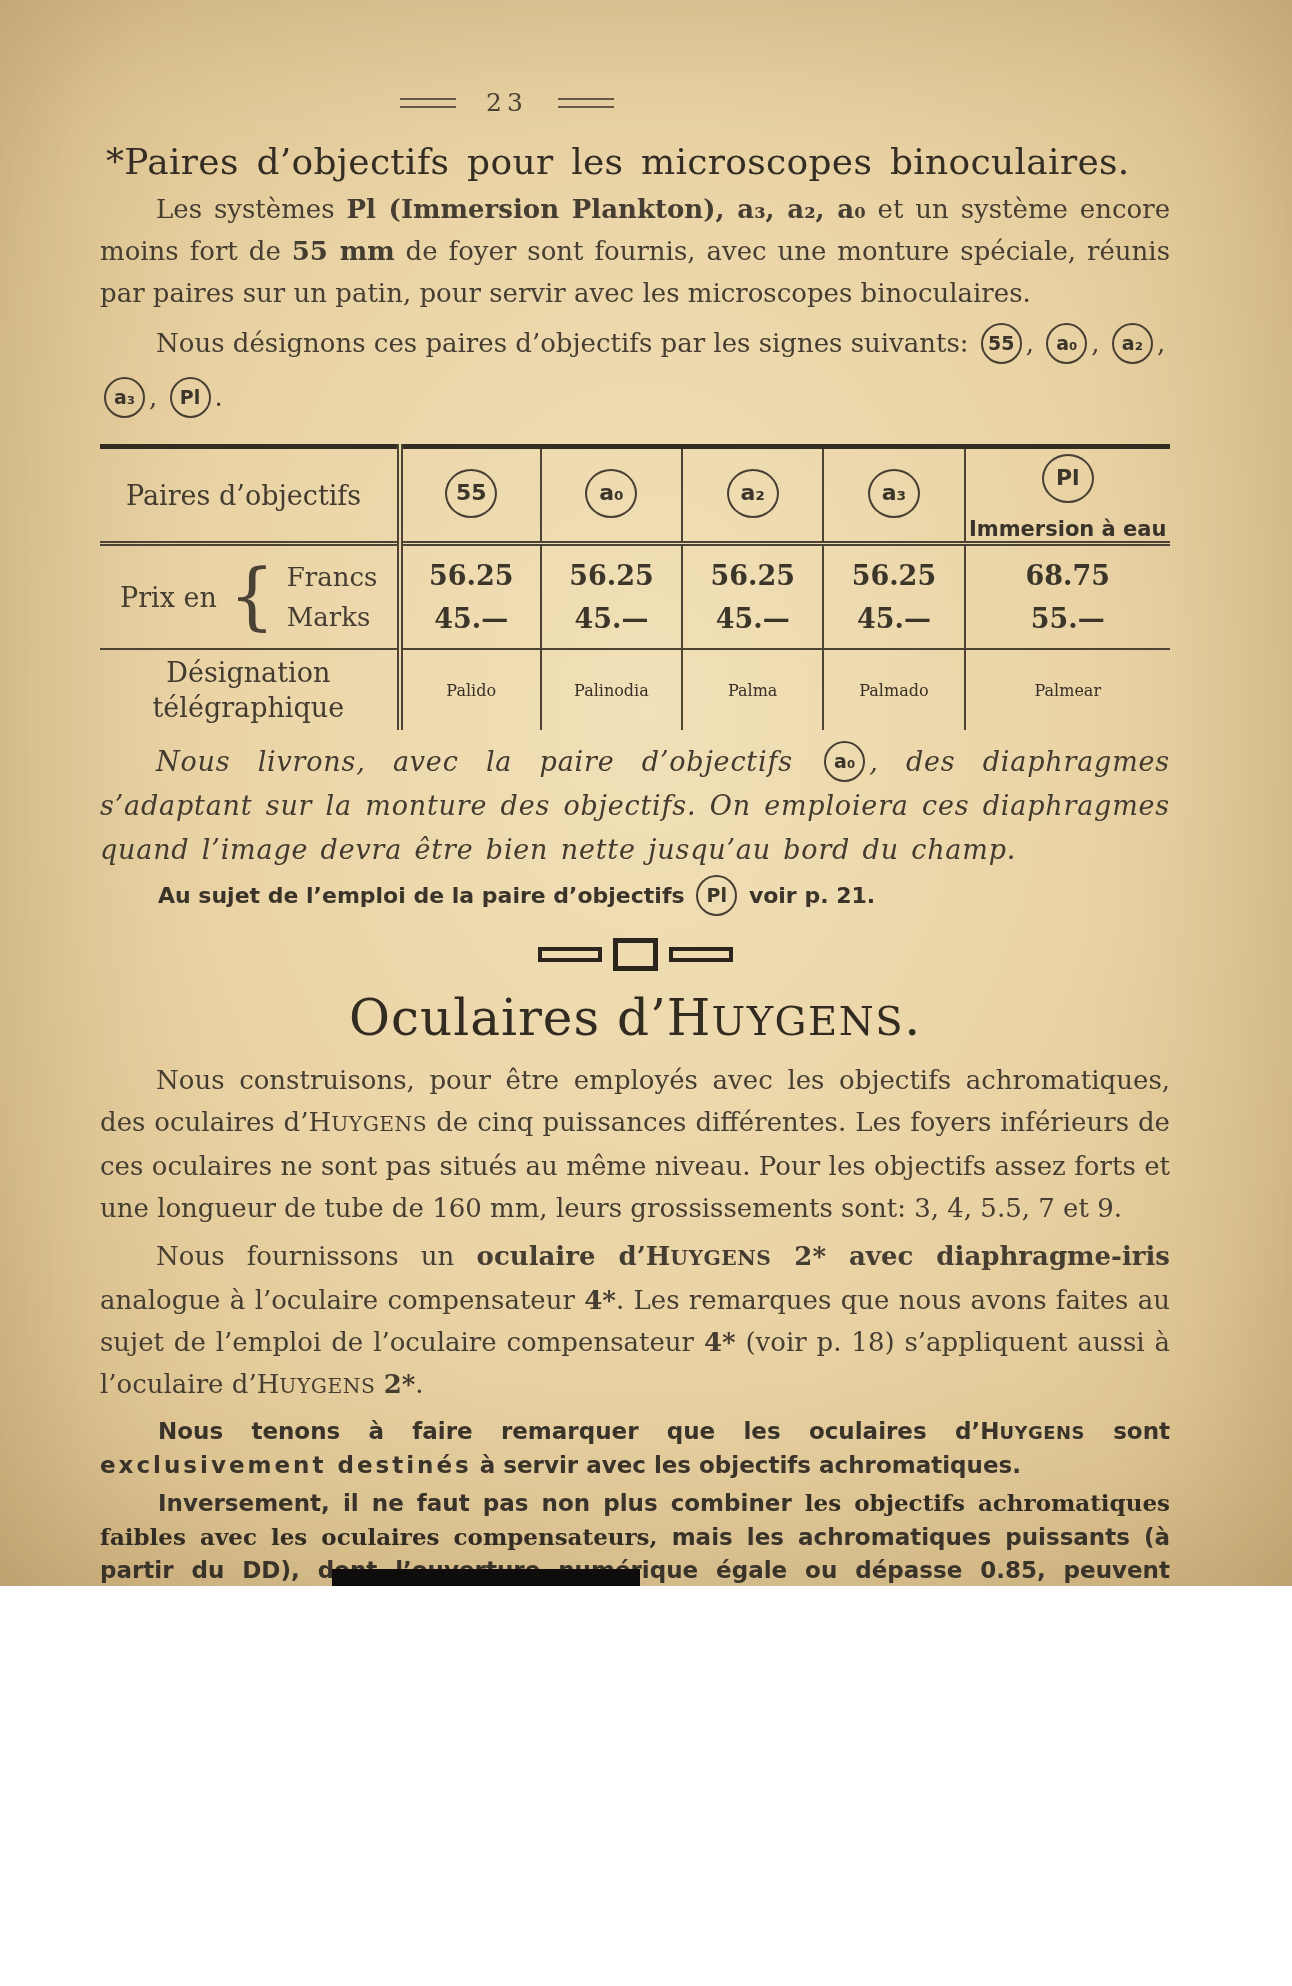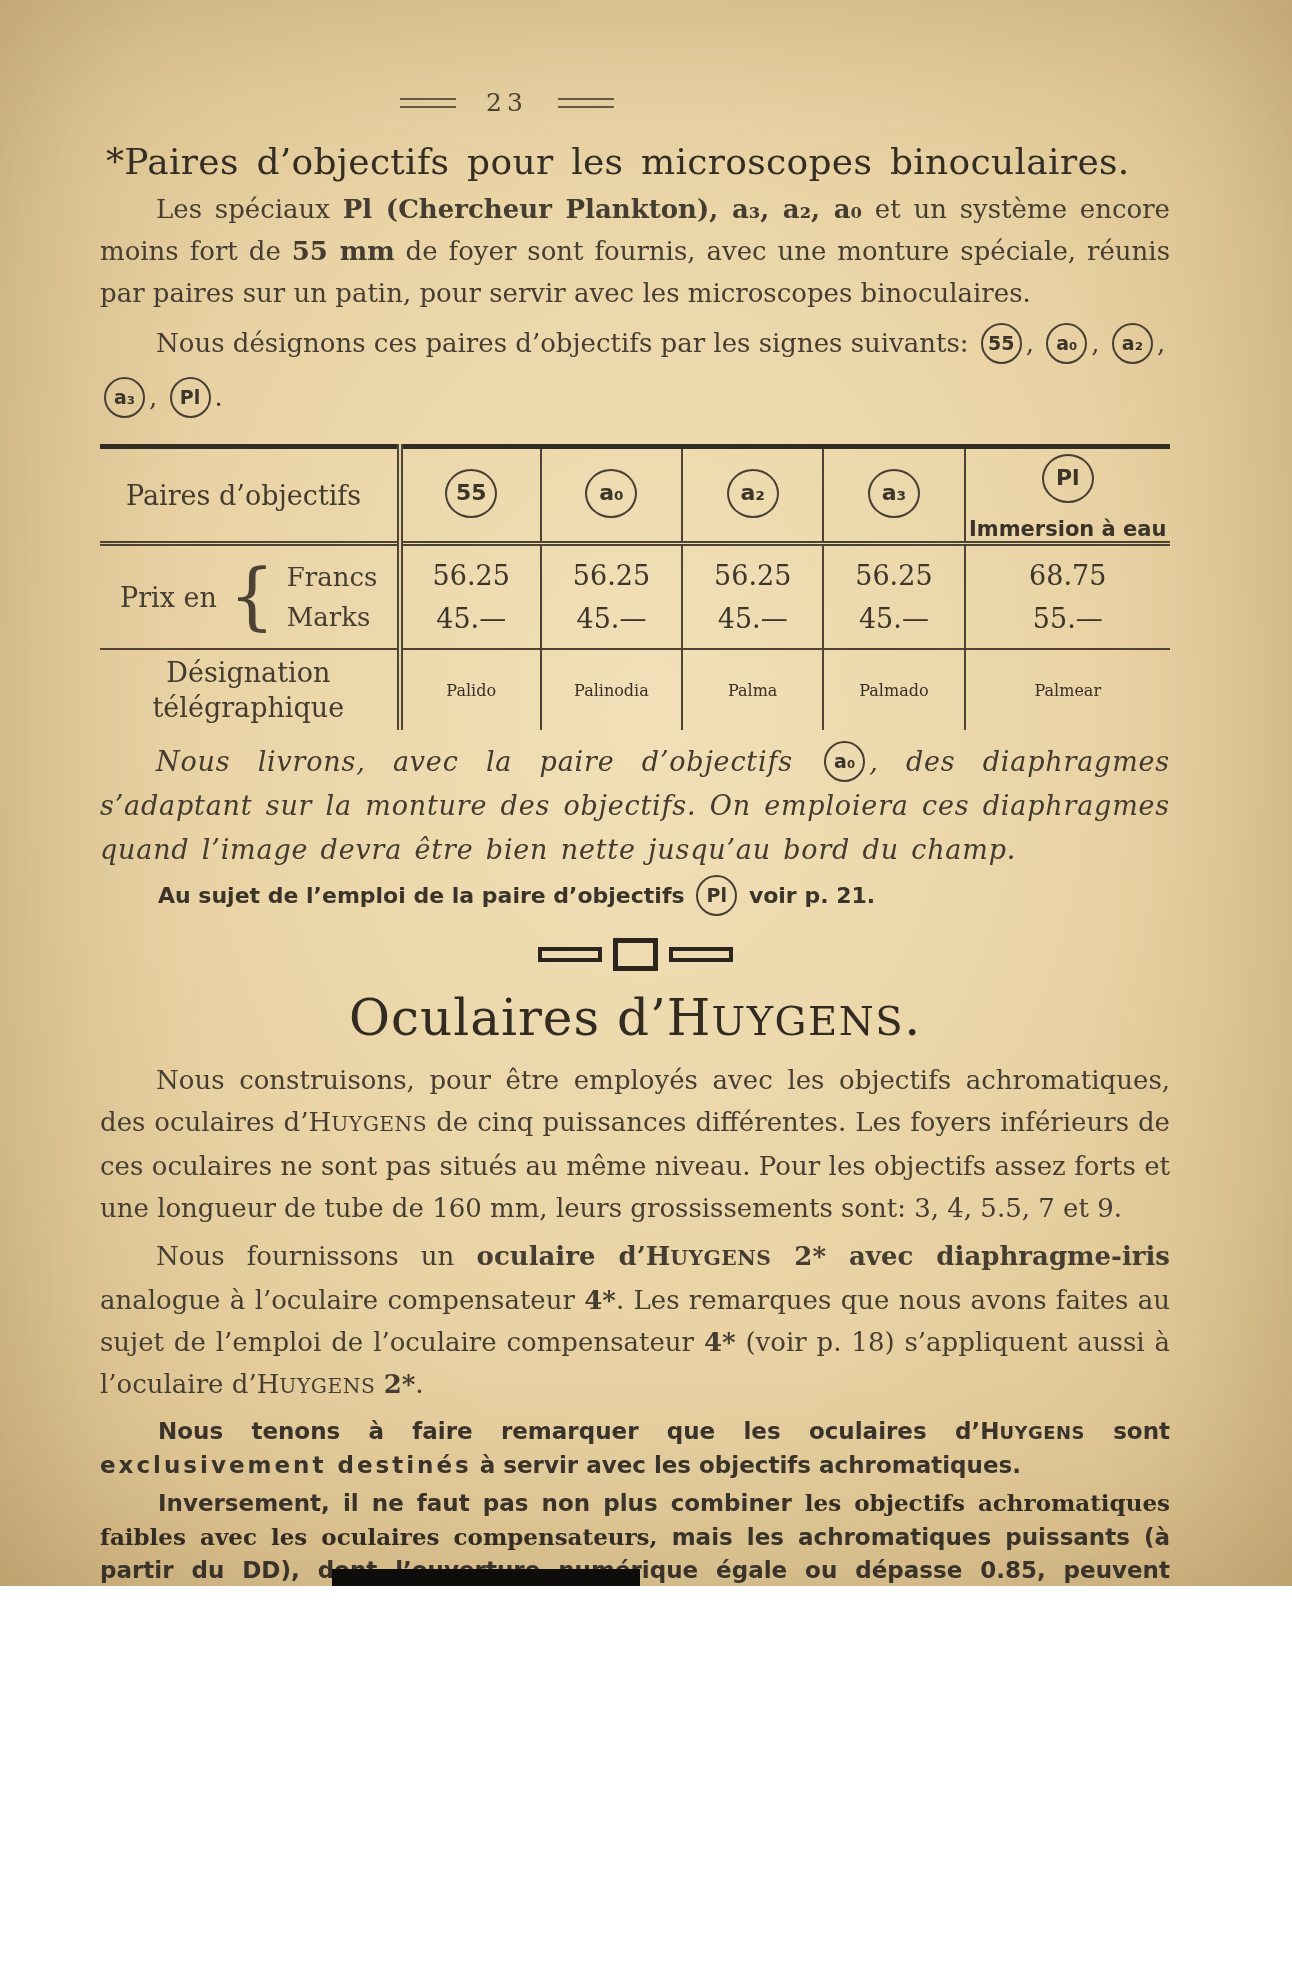--- a/index.html
+++ b/index.html
@@ -60,21 +60,21 @@
   .vdd { border-left:6px double #4c4335; }
   .vd { border-left:2px solid #4c4335; }
   .corner { text-align:left !important; padding-left:26px !important; font-size:27px; color:#433b2f; }
   .pl-cell { }
   .pl-inner { display:flex; flex-direction:column; align-items:center; gap:12px; padding-top:6px; }
   .col-note { font-family:"DejaVu Sans", sans-serif; font-weight:bold; font-size:21px; color:#3a332a; }
   .price-wrap { display:flex; align-items:center; justify-content:flex-start; gap:12px; padding-left:20px; }
   .price-label { font-size:27px; }
   .brace { font-size:72px; font-weight:200; line-height:0.85; color:#4a4235; }
   .cur-stack { display:flex; flex-direction:column; gap:10px; font-size:26px; text-align:left; }
-  .val-stack { display:flex; flex-direction:column; gap:12px; font-weight:normal; font-size:27px; color:#3c352a; }
+  .val-stack { display:flex; flex-direction:column; gap:12px; font-weight:bold; font-size:27px; color:#3c352a; }
   .desig-label { font-size:27px; line-height:35px; color:#433b2f; }
   .desig-val { font-weight:bold; font-size:16px; color:#372f26; }
 
   
   .ornament { display:flex; align-items:center; justify-content:center; gap:11px; margin-top:20px; }
   .orn-bar { width:64px; height:15px; border:4px solid #2b251d; box-sizing:border-box; }
   .orn-square { width:45px; height:33px; border:5px solid #2b251d; box-sizing:border-box; }
 
   
   .sig-block { position:absolute; left:542px; top:1848px; width:276px; text-align:right;font-family:Liberation Serif, serif; }
@@ -89,21 +89,21 @@
   <div class="content">
 
     <div class="page-head">
       <span class="rule-eq"></span>
       <span class="page-num">23</span>
       <span class="rule-eq"></span>
     </div>
 
     <h1>*Paires d’objectifs pour les microscopes binoculaires.</h1>
 
-    <p class="body-serif"><span>Les spéciaux </span><span class="b">Pl (Chercheur Plankton), a₃, a₂, a₀</span><span> et un système encore moins fort de </span><span class="b">55 mm</span><span> de foyer sont fournis, avec une monture spéciale, réunis par paires sur un patin, pour servir avec les microscopes binoculaires.</span></p>
+    <p class="body-serif"><span>Les systèmes </span><span class="b">Pl (Immersion Plankton), a₃, a₂, a₀</span><span> et un système encore moins fort de </span><span class="b">55 mm</span><span> de foyer sont fournis, avec une monture spéciale, réunis par paires sur un patin, pour servir avec les microscopes binoculaires.</span></p>
 
     <p class="signs"><span>Nous désignons ces paires d’objectifs par les signes suivants: </span><span class="circ">55</span><span>, </span><span class="circ">a₀</span><span>, </span><span class="circ">a₂</span><span>, </span><span class="circ">a₃</span><span>, </span><span class="circ">Pl</span><span>.</span></p>
 
     <table class="obj-table">
       <colgroup>
         <col style="width:28%">
           <col style="width:13.2%">
           <col style="width:13.2%">
           <col style="width:13.2%">
           <col style="width:13.2%">

